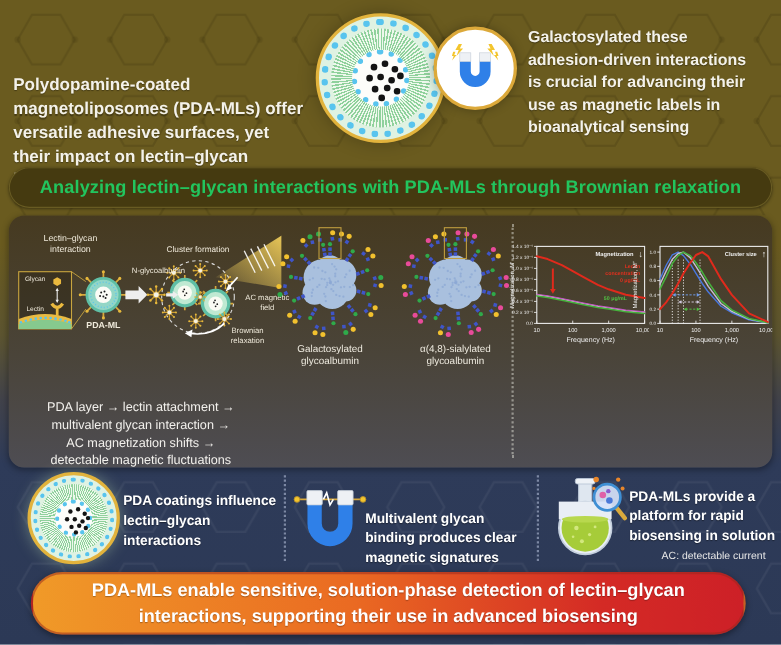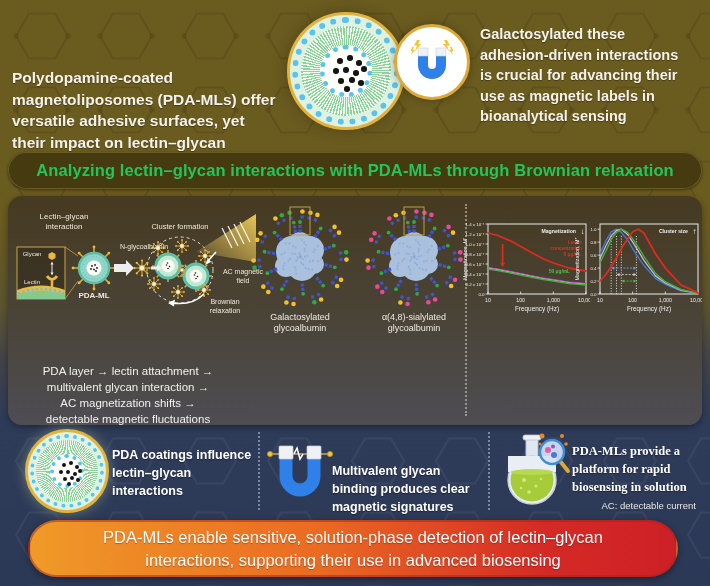--- a/index.html
+++ b/index.html
@@ -45,21 +45,21 @@
 
   .callout{position:absolute;left:394px;top:24px;width:76px;height:76px;background:#fff;
     border:3px solid #dca93a;border-radius:50%;box-sizing:border-box;box-shadow:0 0 10px rgba(0,0,0,0.3);}
   .bitem-text{position:absolute;color:#ffffff;font-weight:700;font-size:12.5px;line-height:18px;white-space:pre-line;text-shadow:0 1px 1px rgba(0,0,0,0.4);}
   #footnote{position:absolute;left:540px;top:500px;width:156px;text-align:right;color:#e6e6e6;font-size:9.5px;}
 
   .footer{position:absolute;left:28px;top:520px;width:650px;height:57px;border-radius:29px;
     background:linear-gradient(90deg,#f09a28,#ea6a22 45%,#d42a25 80%,#cd2027);
     border:2px solid rgba(150,40,30,0.5);box-sizing:border-box;
     display:flex;align-items:center;justify-content:center;text-align:center;box-shadow:0 2px 6px rgba(0,0,0,0.4);}
-  .footer span{color:#fff;font-weight:400;font-size:16.5px;line-height:23px;white-space:pre-line;text-shadow:0 1px 1px rgba(0,0,0,0.3);}
+  .footer span{color:#fff;font-weight:700;font-size:16.5px;line-height:23px;white-space:pre-line;text-shadow:0 1px 1px rgba(0,0,0,0.3);}
 
   .diag{position:absolute;left:0;top:2px;width:248px;height:142px;}
   .chartsvg{position:absolute;width:130px;height:104px;}
   .protsvg{position:absolute;width:112px;height:112px;}
   text{font-family:"Liberation Sans",sans-serif;}
 </style>
 </head>
 <body>
 
 <svg class="abs" style="left:0;top:0;" width="710" height="196">
@@ -704,21 +704,21 @@
       <circle cx="66" cy="6" r="2"></circle>
       <circle cx="70" cy="14" r="1.8"></circle>
       <circle cx="44" cy="14" r="1.5"></circle>
   </g>
   <line x1="64" y1="31" x2="72" y2="41" stroke="#d9a93c" stroke-width="4" stroke-linecap="round"></line>
   <circle cx="56" cy="22" r="12" fill="rgba(214,226,248,0.92)" stroke="#3f8fd4" stroke-width="2.5"></circle>
   <circle cx="52" cy="20" r="3" fill="#e060a8"></circle>
     <circle cx="58" cy="25" r="3" fill="#4a78d8"></circle>
     <circle cx="57" cy="16.5" r="2" fill="#8a5ad0"></circle>
 </svg>
-<div class="bitem-text" style="left:572px;top:442px;width:138px;font-family:Liberation Serif, serif;">PDA-MLs provide a
+<div class="bitem-text" style="left:572px;top:442px;width:138px;">PDA-MLs provide a
 platform for rapid
 biosensing in solution</div>
 
 <div id="footnote">AC: detectable current</div>
 
 <div class="footer">
   <span>PDA-MLs enable sensitive, solution-phase detection of lectin–glycan
 interactions, supporting their use in advanced biosensing</span>
 </div>
 

